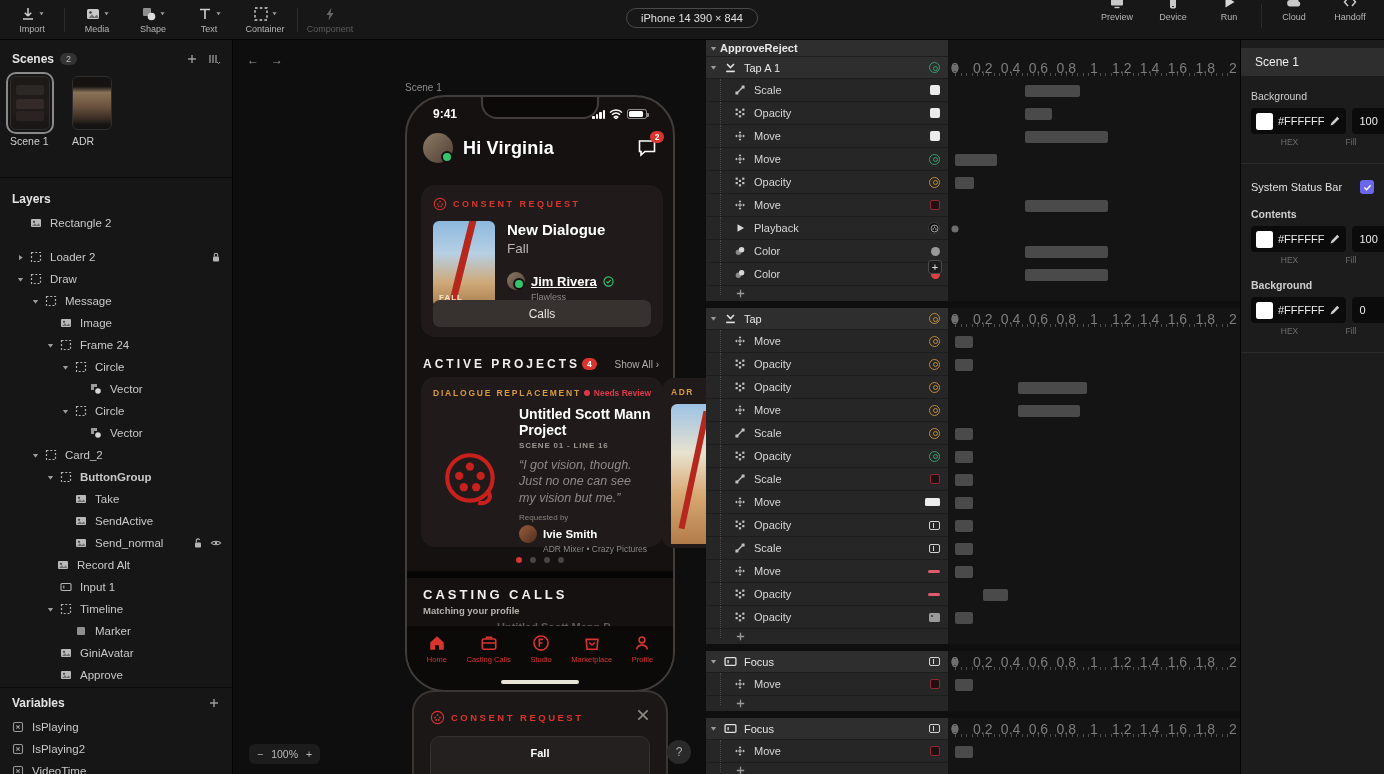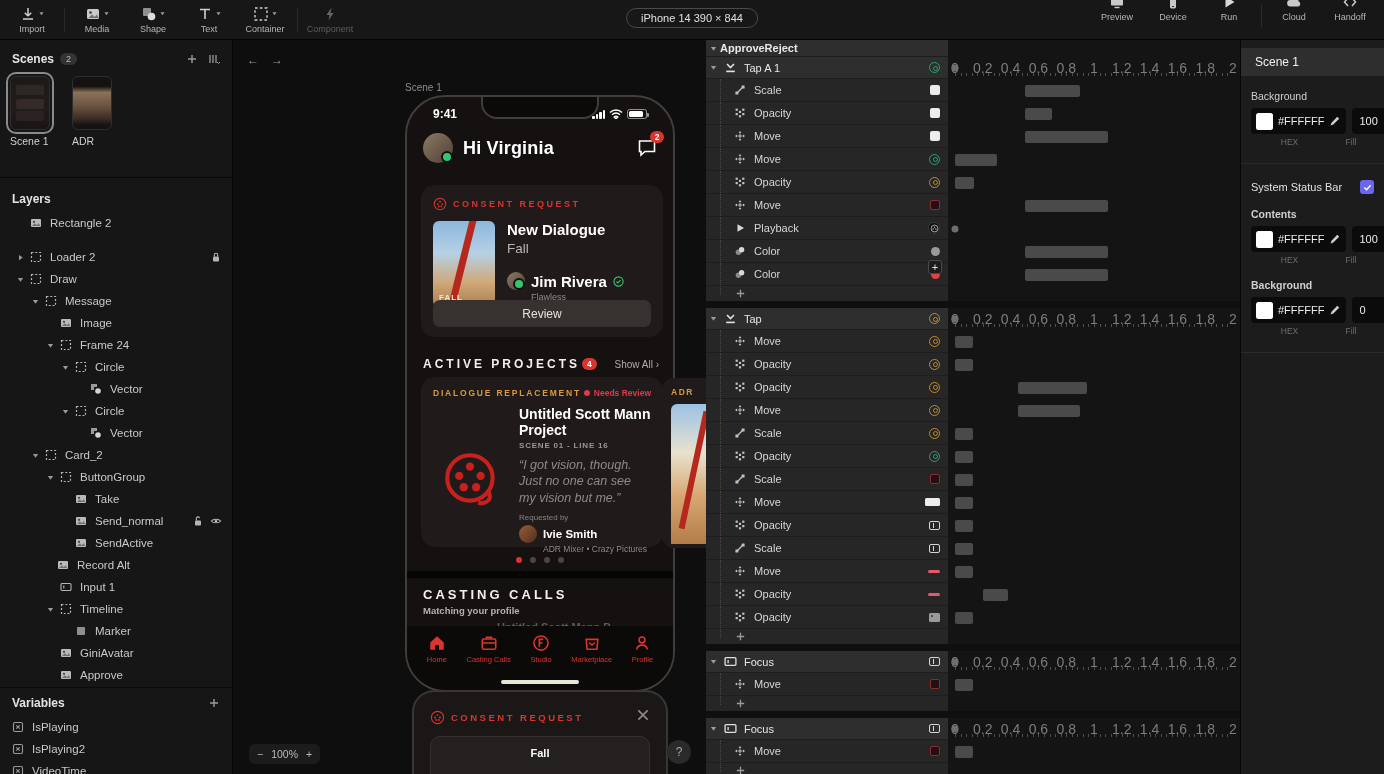--- a/index.html
+++ b/index.html
@@ -67,21 +67,21 @@
   .appcard{position:absolute;left:14px;width:242px;background:#201b1a;border-radius:14px;}
   #consent-card{top:88px;height:152px;padding:12px;}
   .red-label{display:flex;align-items:center;gap:6px;color:#d8352f;font-size:9px;font-weight:bold;letter-spacing:2.5px;}
   #consent-body{display:flex;gap:12px;margin-top:10px;}
   .poster{width:62px;height:86px;border-radius:6px;position:relative;overflow:hidden;background:linear-gradient(180deg,#8cb8de 0%,#b7d0e4 38%,#cfa878 72%,#a97e4e 100%);flex:none;}
   .poster:before{content:"";position:absolute;left:26px;top:-6px;width:7px;height:95px;background:#b5281e;transform:rotate(14deg);}
   .poster .ptxt{position:absolute;left:6px;bottom:5px;color:#f2e7c9;font-size:8px;font-weight:bold;letter-spacing:1px;}
   #consent-title{font-size:15px;font-weight:bold;color:#fff;}
   #consent-sub{font-size:13.5px;color:#b9b4b0;margin-top:3px;}
   #consent-person{display:flex;align-items:center;gap:6px;margin-top:16px;}
-  #consent-person .pname{font-size:15px;font-weight:bold;color:#fff;}
+  #consent-person .pname{font-size:13px;font-weight:bold;color:#fff;text-decoration:underline;}
   #consent-person-sub{font-size:9px;color:#8f8a86;margin-left:24px;margin-top:2px;}
   #review-btn{position:absolute;left:12px;right:12px;bottom:10px;height:27px;background:#37322f;border-radius:7px;color:#e6e2de;font-size:12px;display:flex;align-items:center;justify-content:center;}
   #active-hdr{position:absolute;left:16px;right:14px;top:260px;display:flex;align-items:center;}
   #active-title{font-size:12px;font-weight:bold;color:#f2efec;letter-spacing:3px;}
   #active-count{background:#d8352f;color:#fff;font-size:8.5px;font-weight:bold;border-radius:8px;padding:1px 5px;margin-left:2px;}
   #show-all{margin-left:auto;font-size:10px;color:#b0aba7;}
   #project-card{top:280px;height:170px;padding:11px 12px;}
   #pc-hdr{display:flex;align-items:center;}
   #pc-tag{color:#d99a3d;font-size:8.5px;font-weight:bold;letter-spacing:1.8px;}
   #pc-status{margin-left:auto;color:#e0384b;font-size:8.5px;font-weight:bold;display:flex;align-items:center;gap:4px;}
@@ -478,21 +478,21 @@
               </svg>
             </span>
             <span class="licon">
               <svg width="12" height="12" viewBox="0 0 12 12">
                 <rect x="1.5" y="1.5" width="9" height="9" fill="none" stroke="#b5b5b5" stroke-width="1.2" stroke-dasharray="2 1.8"></rect>
               </svg>
             </span>
        <span>Card_2</span>
        <span class="lextras"></span>
           </div>
-          <div class="lrow" style="padding-left:42px;">
+          <div class="lrow" style="padding-left:42px;font-weight:bold;">
        <span class="caret">
               <svg width="9" height="9" viewBox="0 0 12 12">
                 <path d="M2.5 4h7L6 9z" fill="#9a9a9a"></path>
               </svg>
             </span>
             <span class="licon">
               <svg width="12" height="12" viewBox="0 0 12 12">
                 <rect x="1.5" y="1.5" width="9" height="9" fill="none" stroke="#b5b5b5" stroke-width="1.2" stroke-dasharray="2 1.8"></rect>
               </svg>
             </span>
@@ -513,43 +513,43 @@
           </div>
           <div class="lrow" style="padding-left:57px;">
        <span class="caret"></span>
             <span class="licon">
               <svg width="12" height="12" viewBox="0 0 12 12">
                 <rect x="1" y="2" width="10" height="8" rx="1" fill="#b9b9b9"></rect>
                 <circle cx="4" cy="4.8" r="1.1" fill="#444"></circle>
                 <path d="M2 9l2.8-2.8 2 2 2-2L10.2 9z" fill="#6e6e6e"></path>
               </svg>
             </span>
-       <span>Send_normal</span>
-       <span class="lextras">
-              <svg width="12" height="12" viewBox="0 0 12 12">
-                <rect x="3" y="5.5" width="6" height="5" rx="1" fill="#b5b5b5"></rect>
-                <path d="M4.3 5.5V3.6A1.7 1.7 0 017.6 3" fill="none" stroke="#b5b5b5" stroke-width="1.1"></path>
-              </svg>
-              <svg width="12" height="12" viewBox="0 0 12 12">
-                <path d="M1.3 6C3 3.6 9 3.6 10.7 6 9 8.4 3 8.4 1.3 6z" fill="none" stroke="#b5b5b5" stroke-width="1.1"></path>
-                <circle cx="6" cy="6" r="1.3" fill="#b5b5b5"></circle>
-              </svg>
-            </span>
+       <span>SendActive</span>
+       <span class="lextras"></span>
           </div>
           <div class="lrow" style="padding-left:57px;">
        <span class="caret"></span>
             <span class="licon">
               <svg width="12" height="12" viewBox="0 0 12 12">
                 <rect x="1" y="2" width="10" height="8" rx="1" fill="#b9b9b9"></rect>
                 <circle cx="4" cy="4.8" r="1.1" fill="#444"></circle>
                 <path d="M2 9l2.8-2.8 2 2 2-2L10.2 9z" fill="#6e6e6e"></path>
               </svg>
             </span>
-       <span>SendActive</span>
-       <span class="lextras"></span>
+       <span>Send_normal</span>
+       <span class="lextras">
+              <svg width="12" height="12" viewBox="0 0 12 12">
+                <rect x="3" y="5.5" width="6" height="5" rx="1" fill="#b5b5b5"></rect>
+                <path d="M4.3 5.5V3.6A1.7 1.7 0 017.6 3" fill="none" stroke="#b5b5b5" stroke-width="1.1"></path>
+              </svg>
+              <svg width="12" height="12" viewBox="0 0 12 12">
+                <path d="M1.3 6C3 3.6 9 3.6 10.7 6 9 8.4 3 8.4 1.3 6z" fill="none" stroke="#b5b5b5" stroke-width="1.1"></path>
+                <circle cx="6" cy="6" r="1.3" fill="#b5b5b5"></circle>
+              </svg>
+            </span>
           </div>
           <div class="lrow" style="padding-left:39px;">
        <span class="caret"></span>
             <span class="licon">
               <svg width="12" height="12" viewBox="0 0 12 12">
                 <rect x="1" y="2" width="10" height="8" rx="1" fill="#b9b9b9"></rect>
                 <circle cx="4" cy="4.8" r="1.1" fill="#444"></circle>
                 <path d="M2 9l2.8-2.8 2 2 2-2L10.2 9z" fill="#6e6e6e"></path>
               </svg>
             </span>
@@ -721,21 +721,21 @@
               <span class="avatar online" style="width:18px;height:18px;"></span>
               <span class="pname">Jim Rivera</span>
               <svg width="11" height="11" viewBox="0 0 12 12">
                   <circle cx="6" cy="6" r="5" fill="none" stroke="#35c56f" stroke-width="1.2"></circle>
                   <path d="M3.8 6l1.5 1.5L8.3 4.6" fill="none" stroke="#35c56f" stroke-width="1.2"></path>
                 </svg>
             </div>
             <div id="consent-person-sub">Flawless</div>
           </div>
         </div>
-        <div id="review-btn">Review</div>
+        <div id="review-btn">Calls</div>
       </div>
 
       <div id="active-hdr">
         <span id="active-title">ACTIVE PROJECTS</span>
         <span id="active-count">4</span>
         <span id="show-all">Show All ›</span>
       </div>
 
       <div class="appcard" id="project-card">
         <div id="pc-hdr">

